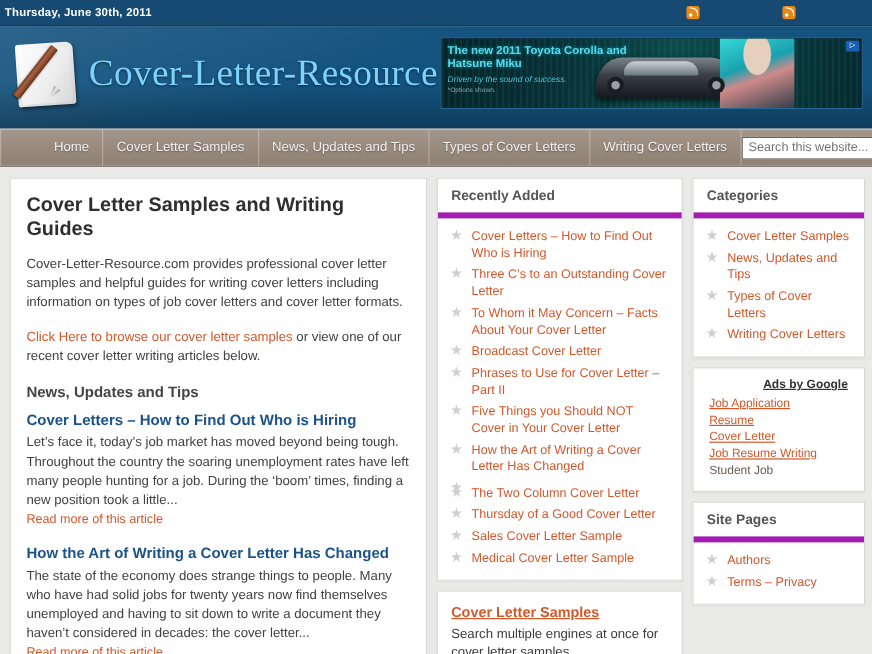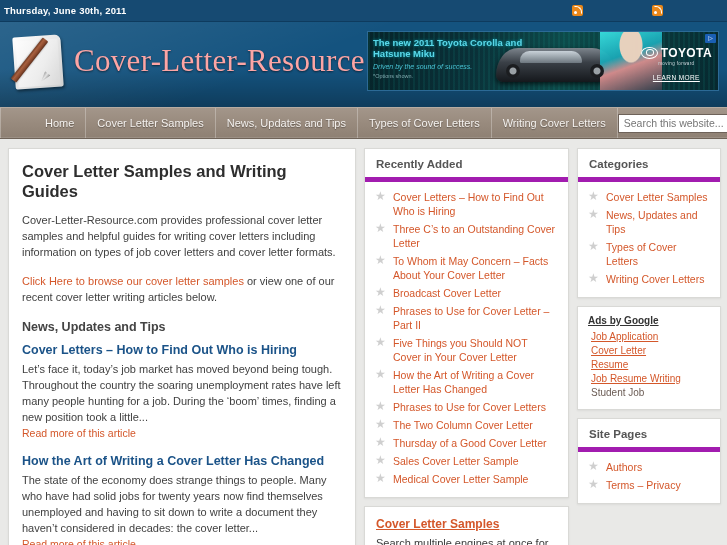--- a/index.html
+++ b/index.html
@@ -69,21 +69,21 @@
     border-radius:1px;
     box-shadow:0 1px 2px rgba(0,0,0,.4);
   }
   .logo-pen-tip {
     position:absolute; left:33px; top:44px; width:7px; height:11px;
     background:linear-gradient(90deg,#9a9a9a,#e6e6e6,#8d8d8d);
     transform:rotate(38deg);
     clip-path:polygon(0 0,100% 0,50% 100%);
   }
   .brand-name {
-    color:#fca5a5; font-family:"Liberation Serif", serif;
+    color:#7dd3fc; font-family:"Liberation Serif", serif;
     font-size:31px; letter-spacing:.3px; margin-left:4px;
     text-shadow:0 1px 2px rgba(0,0,0,.55);
     white-space:nowrap; cursor:pointer;
   }
 
   
   .banner {
     position:absolute; right:8px; top:9px; width:352px; height:60px;
     z-index:2; overflow:hidden; cursor:pointer;
     border:1px solid #2c6a96;
@@ -214,21 +214,21 @@
   .star {
     position:absolute; left:0; top:2px; width:12px; height:12px; color:#cfcfcf;
     font-size:12px; line-height:12px; text-shadow:0 1px 0 #fff;
   }
   .starlist a { color:#d4572a; cursor:pointer; }
 
   
   .adbox { padding:8px 10px 9px 10px; }
   .ad-head {
     font-size:10px; font-weight:bold; color:#333; text-decoration:underline;
-    margin-bottom:4px; cursor:pointer;
+    margin-bottom:4px; cursor:pointer;margin-left:48px;
   }
   .ad-link {
     display:block; font-size:10px; color:#d4572a; text-decoration:underline;
     line-height:14px; cursor:pointer; margin-left:3px;
   }
   .ad-link.plain { text-decoration:none; color:#6b5c55; }
 
   
   .textad { padding:10px 11px 11px 11px; }
   .textad-title {
@@ -269,27 +269,20 @@
     <div class="banner-bg"></div>
     <div class="banner-text">
       <div class="banner-h">The new 2011 Toyota Corolla and Hatsune Miku</div>
       <div class="banner-sub">Driven by the sound of success.</div>
       <div class="banner-fine">*Options shown.</div>
     </div>
     <div class="banner-car"></div>
     <div class="wheel l"></div>
     <div class="wheel r"></div>
     <div class="banner-char"></div>
-    <div class="banner-logo">
-      <div>
-        <span class="toy-mark"></span><span class="toy-name">TOYOTA</span>
-      </div>
-      <div class="toy-tag">moving forward</div>
-      <div class="toy-learn">LEARN MORE</div>
-    </div>
     <div class="adchoice">▷</div>
   </div>
 </div>
 
 <div class="navbar">
   <div class="nav-items">
     <div class="nav-item">Home</div>
     <div class="nav-item">Cover Letter Samples</div>
     <div class="nav-item">News, Updates and Tips</div>
     <div class="nav-item">Types of Cover Letters</div>
@@ -333,21 +326,21 @@
       <div class="widget-head">Recently Added</div>
       <div class="widget-body">
         <ul class="starlist">
           <li><span class="star">★</span><a>Cover Letters – How to Find Out Who is Hiring</a></li>
           <li><span class="star">★</span><a>Three C’s to an Outstanding Cover Letter</a></li>
           <li><span class="star">★</span><a>To Whom it May Concern – Facts About Your Cover Letter</a></li>
           <li><span class="star">★</span><a>Broadcast Cover Letter</a></li>
           <li><span class="star">★</span><a>Phrases to Use for Cover Letter – Part II</a></li>
           <li><span class="star">★</span><a>Five Things you Should NOT Cover in Your Cover Letter</a></li>
           <li><span class="star">★</span><a>How the Art of Writing a Cover Letter Has Changed</a></li>
-          <li><span class="star">★</span><a>Phrases to Use for Cover Letters</a></li>
+          <li><span class="star">★</span></li>
           <li><span class="star">★</span><a>The Two Column Cover Letter</a></li>
           <li><span class="star">★</span><a>Thursday of a Good Cover Letter</a></li>
           <li><span class="star">★</span><a>Sales Cover Letter Sample</a></li>
           <li><span class="star">★</span><a>Medical Cover Letter Sample</a></li>
         </ul>
       </div>
     </div>
 
     <div class="panel">
       <div class="textad">
@@ -368,22 +361,22 @@
           <li><span class="star">★</span><a>Types of Cover Letters</a></li>
           <li><span class="star">★</span><a>Writing Cover Letters</a></li>
         </ul>
       </div>
     </div>
 
     <div class="panel">
       <div class="adbox">
         <div class="ad-head">Ads by Google</div>
         <span class="ad-link">Job Application</span>
+        <span class="ad-link">Resume</span>
         <span class="ad-link">Cover Letter</span>
-        <span class="ad-link">Resume</span>
         <span class="ad-link">Job Resume Writing</span>
         <span class="ad-link plain">Student Job</span>
       </div>
     </div>
 
     <div class="panel">
       <div class="widget-head">Site Pages</div>
       <div class="widget-body">
         <ul class="starlist">
           <li><span class="star">★</span><a>Authors</a></li>

